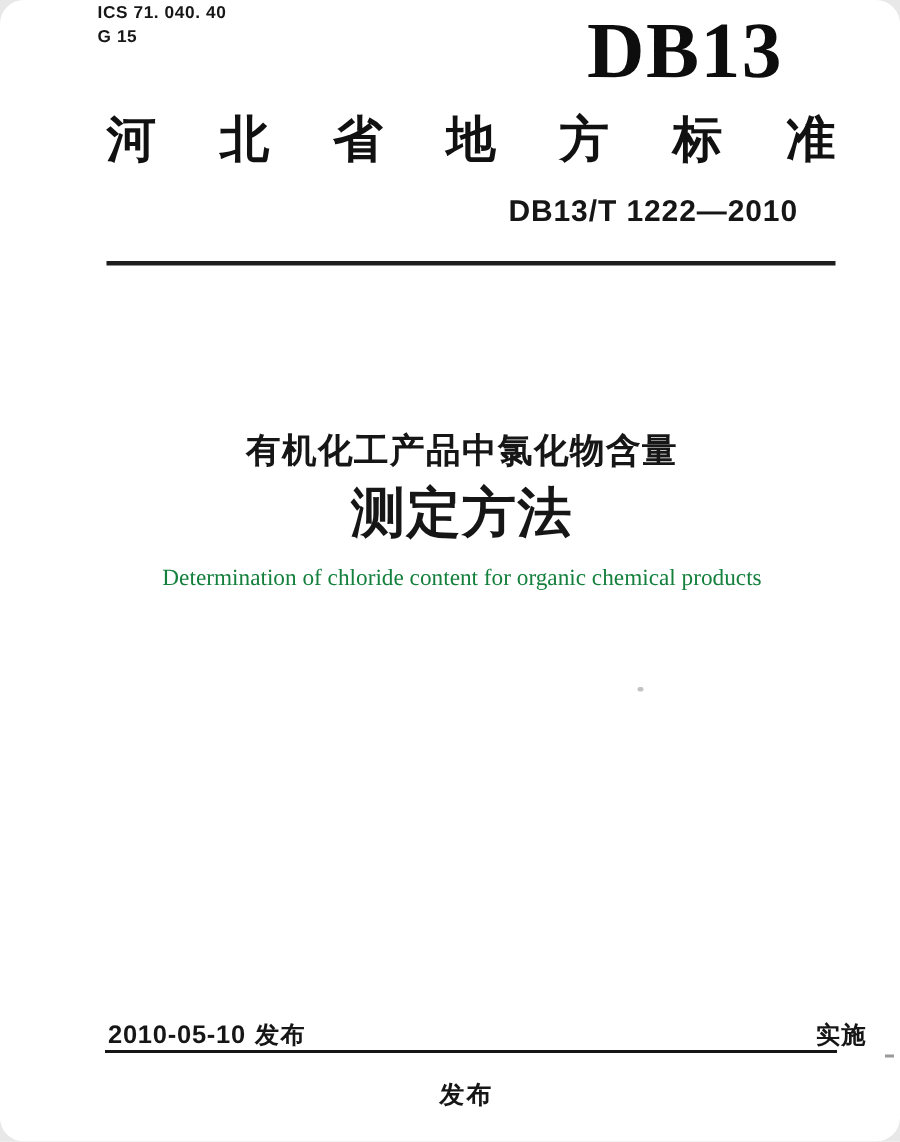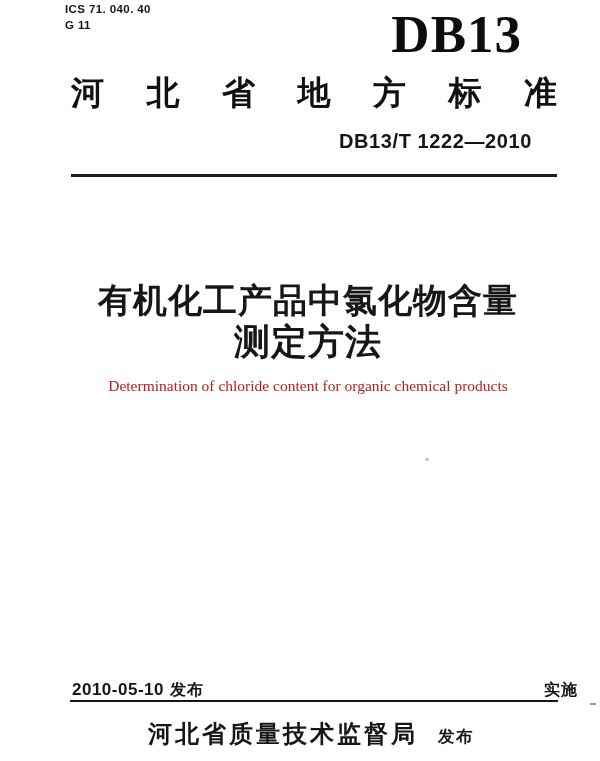--- a/index.html
+++ b/index.html
@@ -6,20 +6,21 @@
   html, body { background: #e8e8e8; }
   .page {
     position: relative;
     width: 600px;
     height: 761px;
     background: #ffffff;
     color: #161616;
     font-family: "Liberation Sans", sans-serif;
     overflow: hidden;
     margin: 0 auto;
+    border-radius: 16px;
   }
 
   
   .ics-block {
     position: absolute;
     left: 65px;
     top: 1px;
     font-size: 11.5px;
     line-height: 16px;
     letter-spacing: 0.4px;
@@ -71,29 +72,29 @@
     height: 3px;
     background: #1e1e1e;
   }
 
   .title-line1, .title-line2, .title-en {
     position: absolute;
     left: 65px;
     width: 486px;
     text-align: center;
   }
-  .title-line1 { top: 284px; font-size: 34px; line-height: 32px; font-weight: bold; letter-spacing: 1px; }
+  .title-line1 { top: 284px; font-size: 23px; line-height: 32px; font-weight: bold; letter-spacing: 1px; }
   .title-line2 { top: 326px; font-size: 36px; line-height: 32px; font-weight: bold; letter-spacing: 1px; }
   .title-en {
     top: 375px;
     font-family: "Liberation Serif", serif;
     font-size: 15.5px;
     line-height: 22px;
     font-weight: normal;
-    color: #b91c1c;
+    color: #15803d;
   }
 
   .speck-mid {
     position: absolute;
     left: 425px;
     top: 458px;
     width: 4px;
     height: 3px;
     background: #c3c3c3;
     border-radius: 2px;
@@ -154,21 +155,21 @@
     letter-spacing: 1.5px;
   }
 </style>
 </head>
 <body>
 
 <div class="page">
 
   <div class="ics-block">
     <div>ICS 71. 040. 40</div>
-    <div>G 11</div>
+    <div>G 15</div>
   </div>
 
   <div class="logo">DB13</div>
 
   <div class="std-type-row">
     <span>河</span>
     <span>北</span>
     <span>省</span>
     <span>地</span>
     <span>方</span>
@@ -193,17 +194,16 @@
     </div>
     <div class="date-group right">
       <span class="date-label">实施</span>
     </div>
   </div>
 
   <div class="rule-bottom"></div>
   <div class="speck-bottom"></div>
 
   <div class="publisher-row">
-    <span class="publisher-name">河北省质量技术监督局</span>
     <span class="publisher-label">发布</span>
   </div>
 
 </div>
 
 </body></html>

